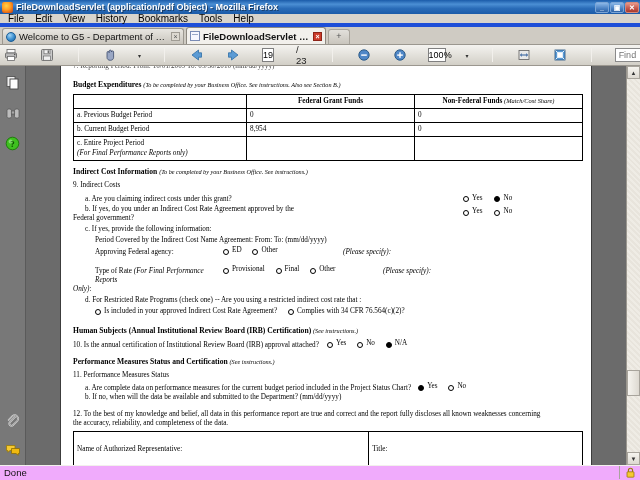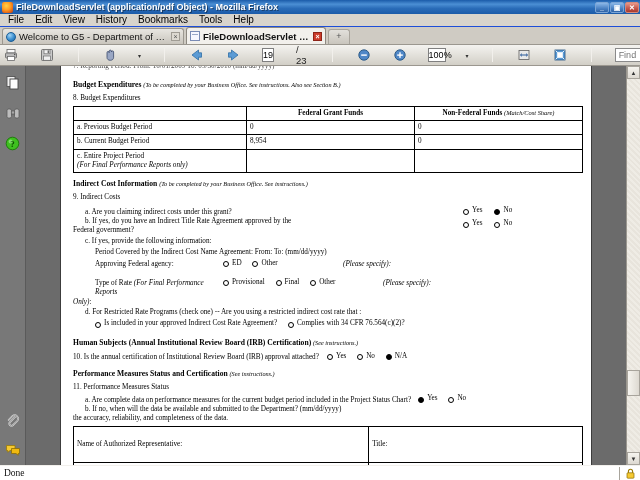--- a/index.html
+++ b/index.html
@@ -62,21 +62,21 @@
     line-height: 9px;
     text-align: center;
     font-weight: bold;
   }
   .tb-btn.close { background: linear-gradient(to bottom,#e89a8c,#c4564b 60%,#a53a2e); border-color:#d6897b; }
 
   
   .menubar {
     height: 13px;
     background: #d8d4cc;
-    border-bottom: 1px solid #1d4ed8;
+    border-bottom: 4px solid #1d4ed8;
     display: flex;
     align-items: center;
     padding-left: 4px;
     flex: 0 0 auto;
   }
   .menu-item {
     font-size: 10px;
     color: #000;
     padding: 0 7px 0 4px;
     line-height: 12px;
@@ -294,26 +294,24 @@
     left: 0; right: 0;
     top: 78%;
     height: 26px;
     background: linear-gradient(to right,#f6f4ef,#ddd9d1);
     border: 1px solid #a8a49c;
   }
 
   
   .statusbar {
     height: 15px;
-    background: #ffffff;
+    background: #f0abfc;
     border-top: 1px solid #f2f0ec;
     display: flex;
-    align-items: center;
-    flex: 0 0 auto;
-    font-family: Liberation Serif, serif;
+    flex: 0 0 auto;
   }
   .status-text {
     flex: 1 1 auto;
     font-size: 9.5px;
     padding-left: 4px;
     color: #111;
     border-right: 1px solid #a8a49c;
     line-height: 13px;
     height: 13px;
   }
@@ -569,21 +567,20 @@
       <div class="pdf-page">
         <div class="page-inner doc">
 
           <div class="clip-line">7. Reporting Period:        From:  10/01/2009        To:  09/30/2010      (mm/dd/yyyy)</div>
 
           <div class="sec-head">
             <span>Budget Expenditures</span>
             <span class="ital">(To be completed by your Business Office. See instructions. Also see Section B.)</span>
           </div>
 
-          <div class="q-line">8. Budget Expenditures</div>
 
           <table class="budget">
             <tbody>
                 <tr>
               <th class="col-label"></th>
               <th class="col-fed">Federal Grant Funds</th>
               <th class="col-nonfed">
                 <span>Non-Federal Funds </span><span class="ital">(Match/Cost Share)</span>
               </th>
             </tr>
@@ -611,21 +608,21 @@
           <div class="sec-head">
             <span>Indirect Cost Information</span>
             <span class="ital">(To be completed by your Business Office. See instructions.)</span>
           </div>
 
           <div class="q-line">9. Indirect Costs</div>
 
           <div class="flexrow">
             <div class="grow">
               <div class="indent1">a. Are you claiming indirect costs under this grant?</div>
-              <div class="indent1">b. If yes, do you have an Indirect Title Rate Agreement approved by the</div>
+              <div class="indent1">b. If yes, do you under an Indirect Cost Rate Agreement approved by the</div>
               <div>Federal government?</div>
             </div>
             <div class="q9-answers">
               <div class="radio-row">
                 <span class="opt">
                   <span class="radio"></span>
                   <span>Yes</span>
                 </span>
                 <span class="opt">
                   <span class="radio filled"></span>
@@ -740,20 +737,21 @@
               </span>
               <span class="opt">
                 <span class="radio"></span>
                 <span>No</span>
               </span>
             </span>
           </div>
 
           <div class="indent1">b. If no, when will the data be available and submitted to the Department?  (mm/dd/yyyy)</div>
 
+          <div style="margin-top:8px">12. To the best of my knowledge and belief, all data in this performance report are true and correct and the report fully discloses all known weaknesses concerning</div>
           <div>the accuracy, reliability, and completeness of the data.</div>
 
           <table class="sig">
             <tbody>
                 <tr>
               <td class="sig-left">Name of Authorized Representative:</td>
               <td>Title:</td>
             </tr>
             <tr>
               <td class="sig-left">Signature:</td>

